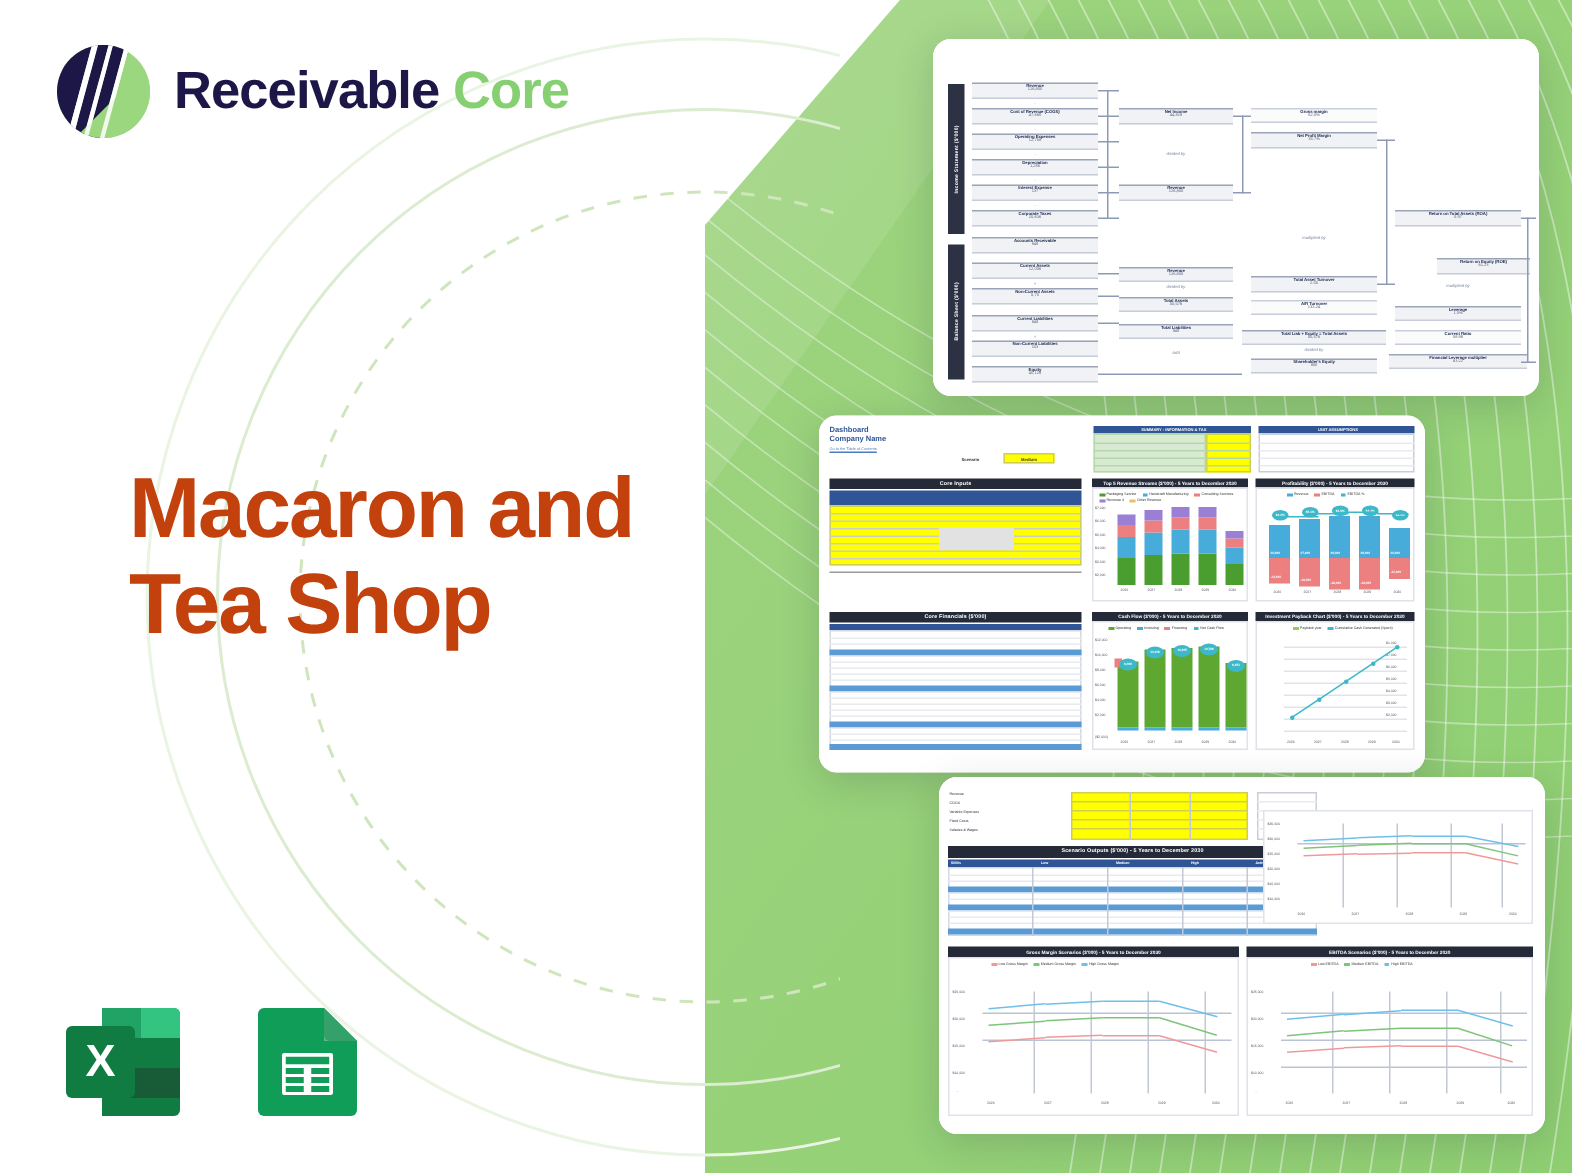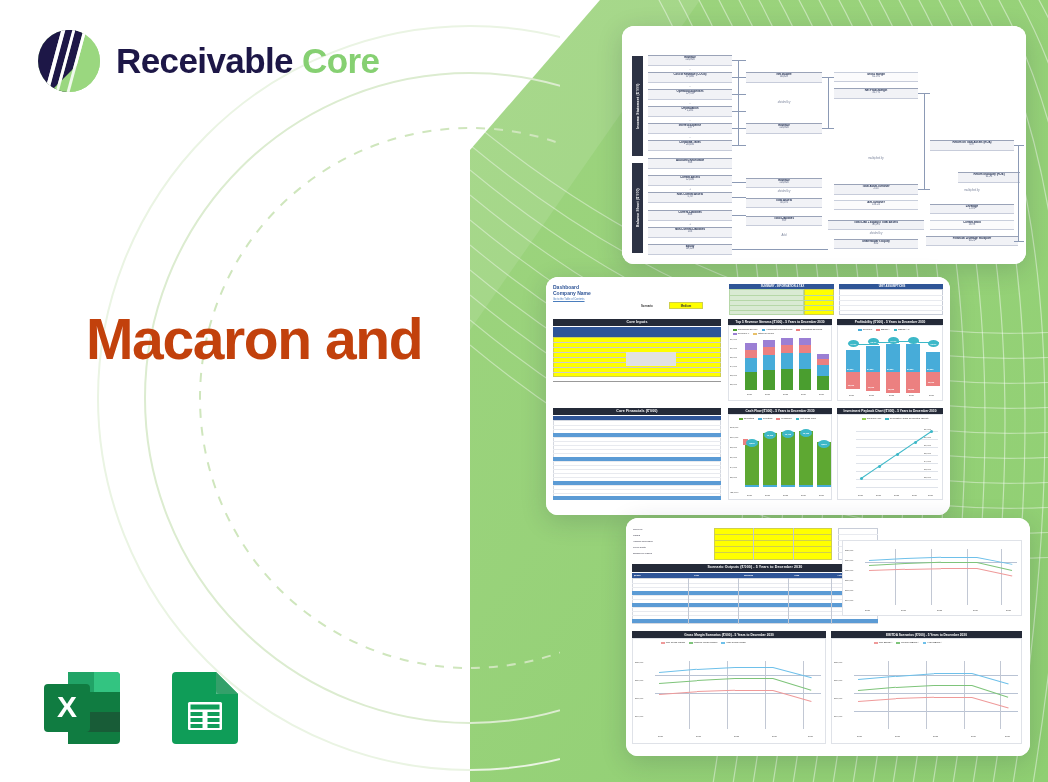--- a/index.html
+++ b/index.html
@@ -259,20 +259,21 @@
       </g>
     </svg>
     <div class="brand-text">
       <span class="w1">Receivable</span>
       <span class="w2">Core</span>
     </div>
   </div>
 
   <div class="hero-title">
     <div>Macaron and</div>
+    <div>Tea Shop</div>
   </div>
 
   <div class="app-icons">
 
     <svg width="88" height="88" viewBox="0 0 88 88">
       <path d="M30 8 H78 A4 4 0 0 1 82 12 V28 H30 Z" fill="#21a366"></path>
       <path d="M30 28 H82 V48 H30 Z" fill="#107c41"></path>
       <path d="M30 48 H82 V68 H30 Z" fill="#185c37"></path>
       <path d="M30 68 H82 V76 A4 4 0 0 1 78 80 H30 Z" fill="#107c41"></path>
       <path d="M56 8 H78 A4 4 0 0 1 82 12 V28 H56 Z" fill="#33c481"></path>

